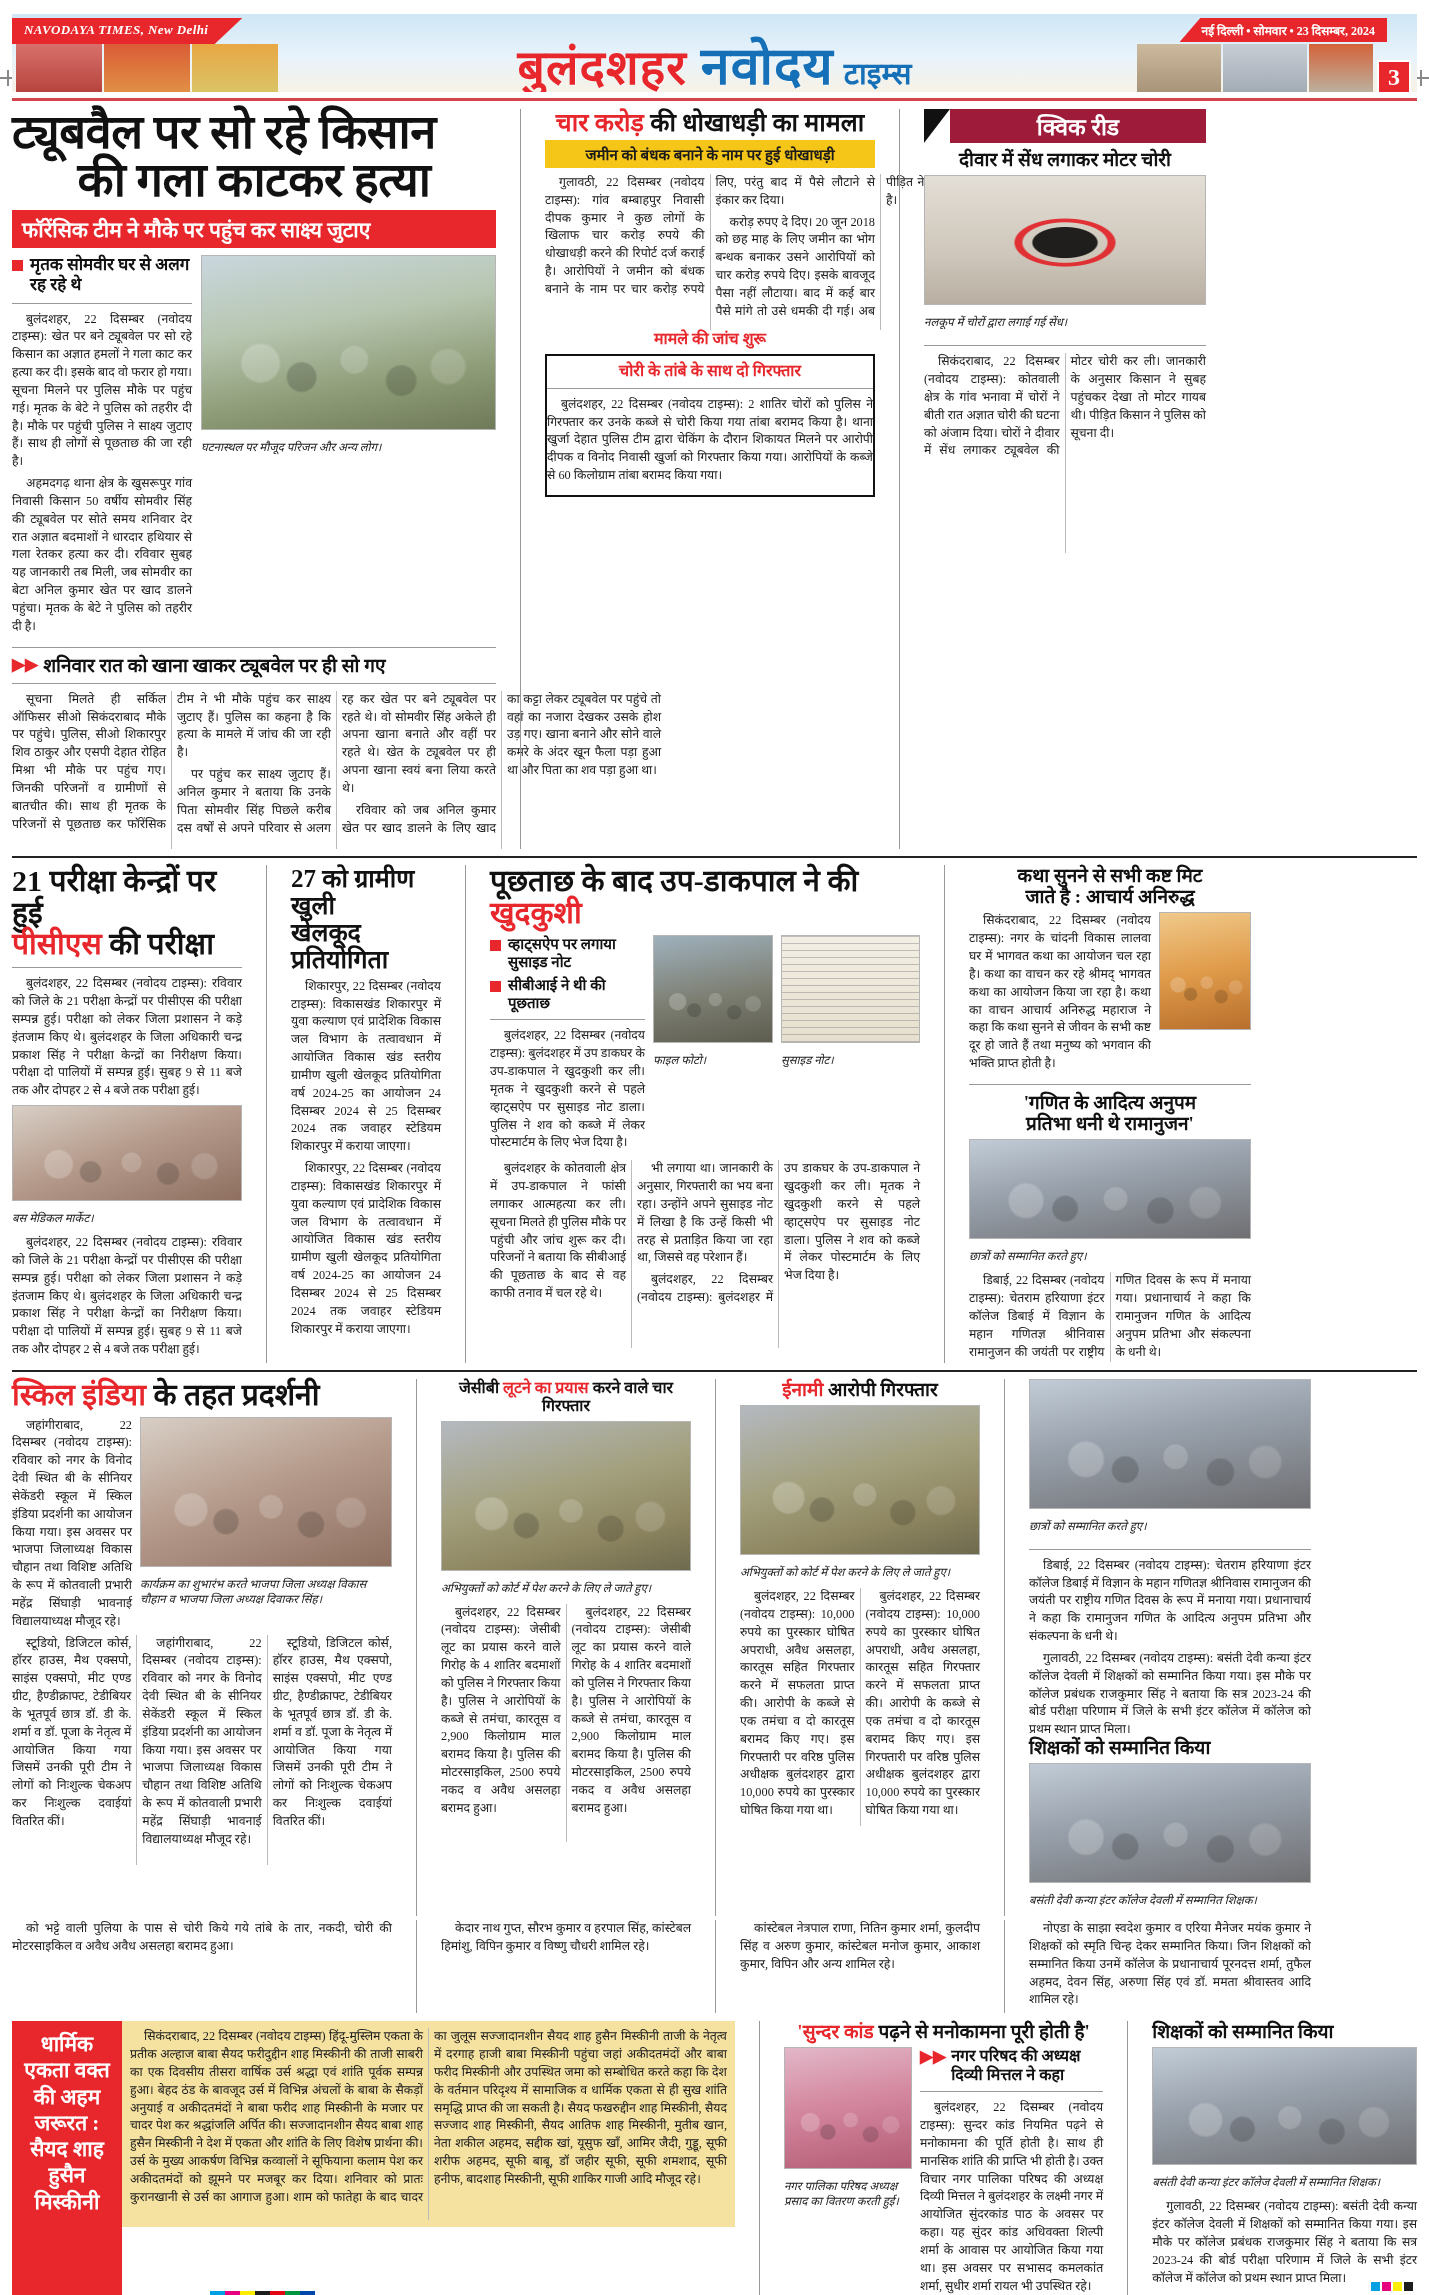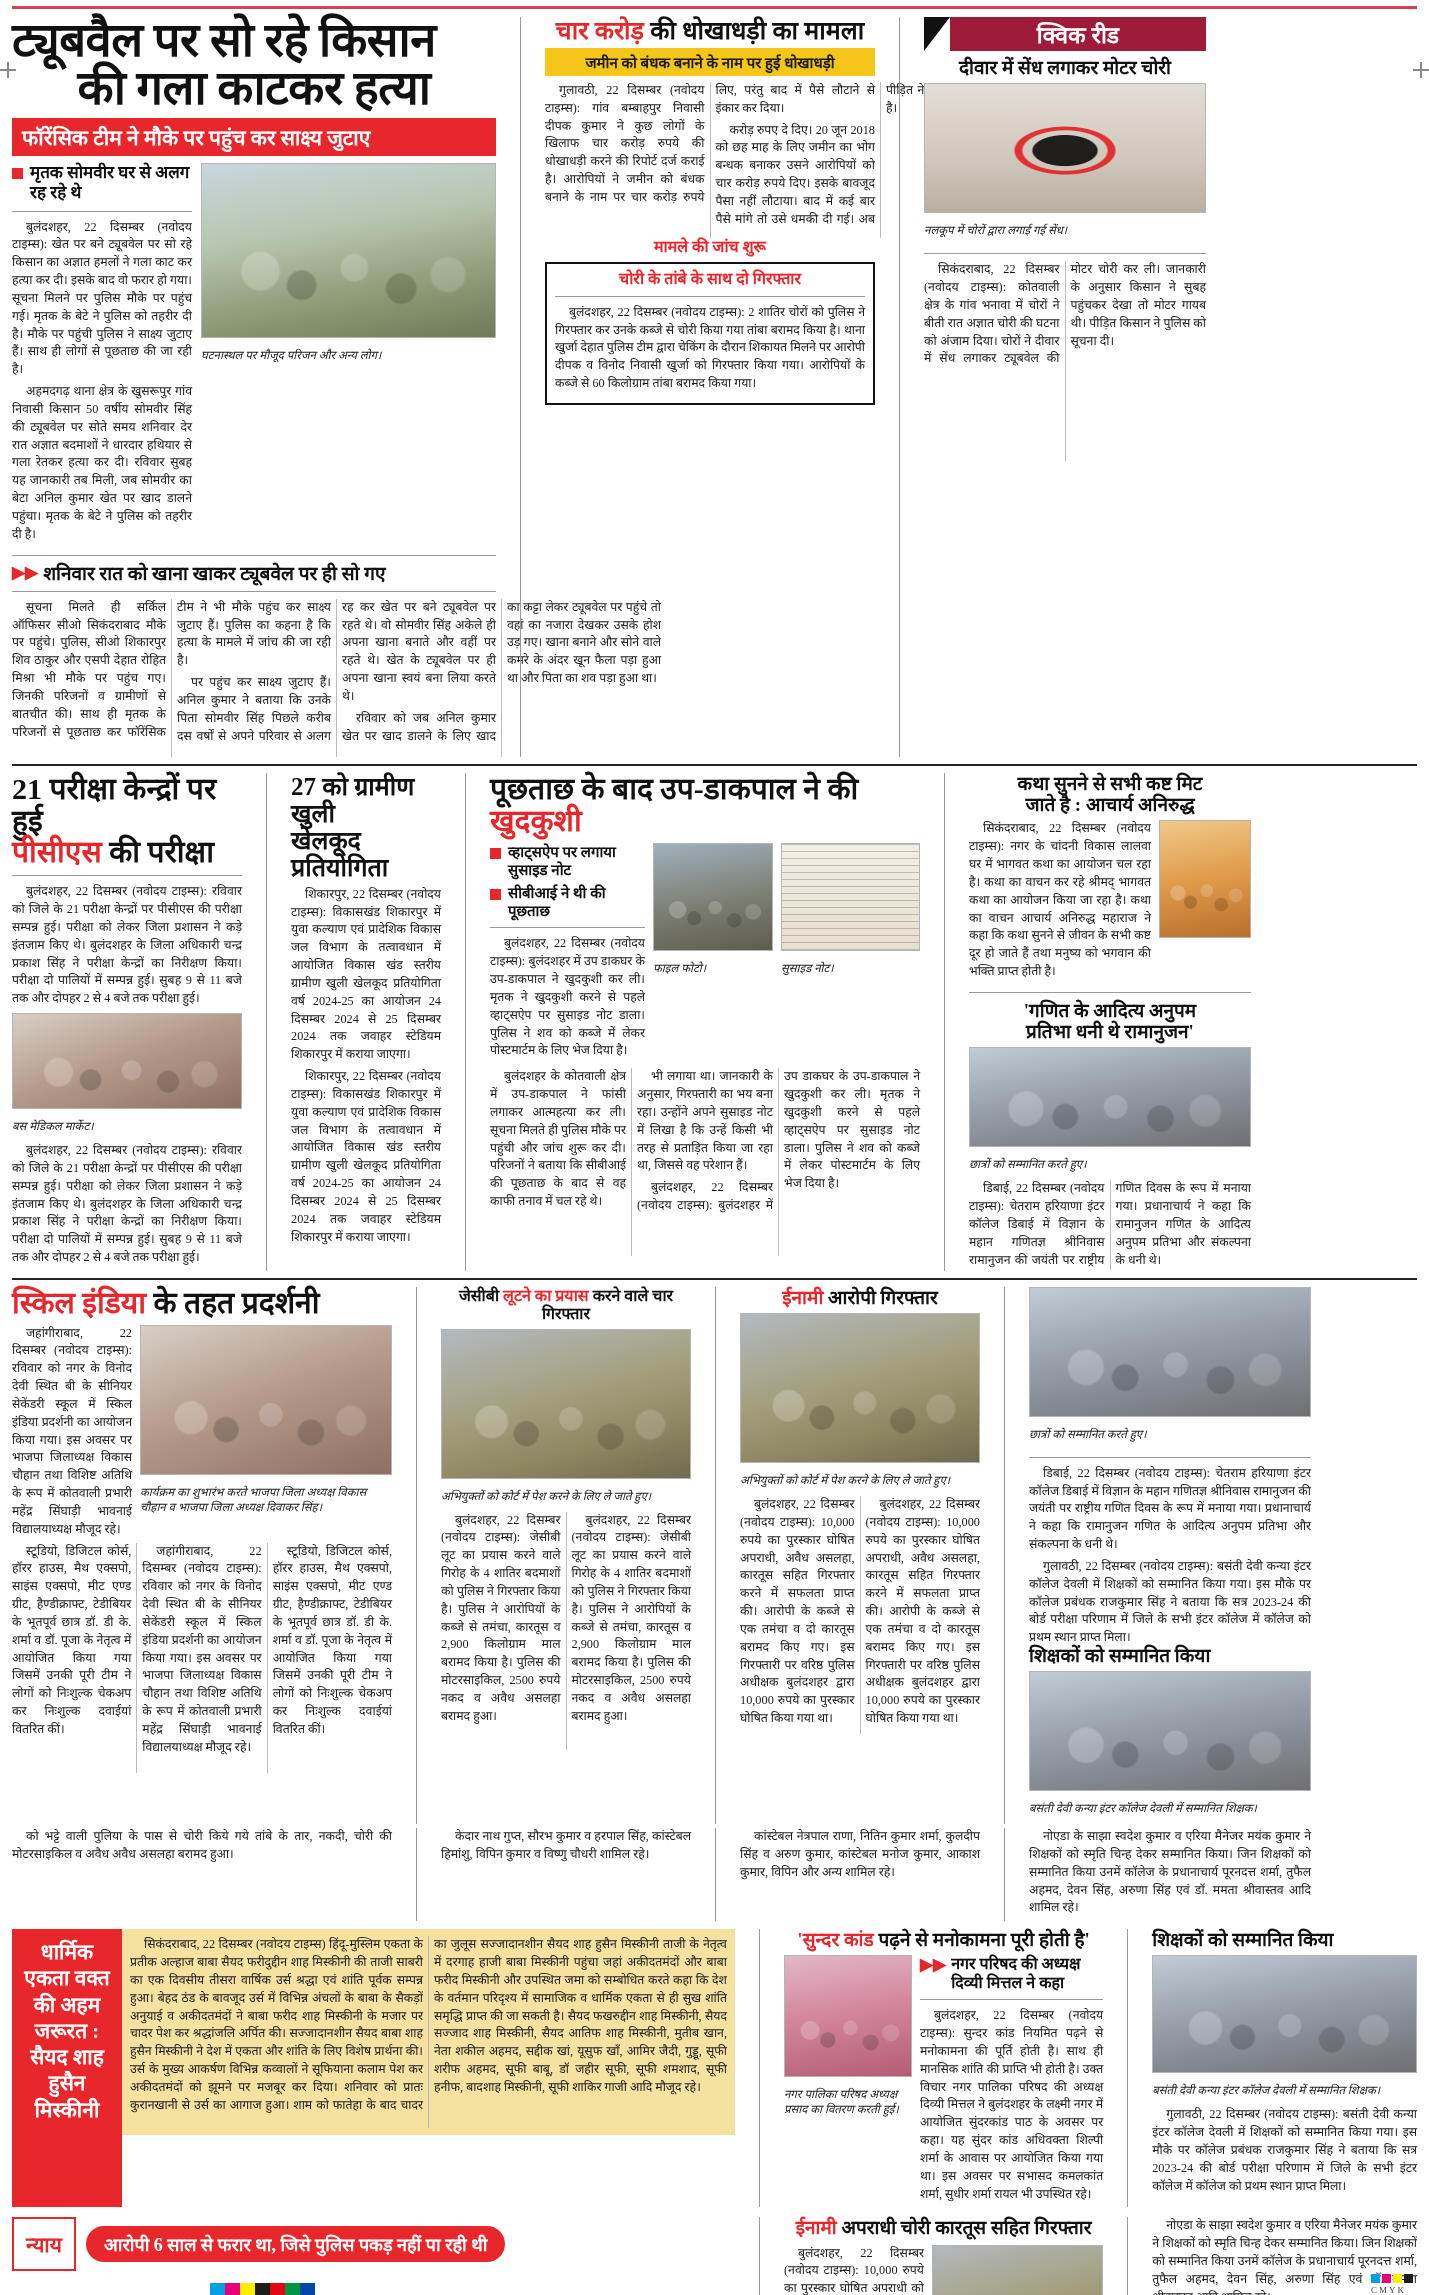--- a/index.html
+++ b/index.html
@@ -137,38 +137,54 @@
   .box-yellow { background:#f6e2a0; padding:7px 8px; }
   .box-red-side { background:#e8272c; color:#fff; font-weight:bold; font-size:21px; line-height:1.25; padding:10px 8px; text-align:center; }
   .pill-red {
     background:#e8272c; color:#fff; font-weight:bold; font-size:18px;
     border-radius:18px; padding:6px 18px; display:inline-block; white-space:nowrap;
   }
   .tag-nyaay {
     border:2px solid #e8272c; color:#e8272c; font-weight:bold; font-size:21px;
     padding:11px 12px; display:inline-block;
   }
-  .box-outline { border:2px solid #111; padding:6px 8px; }
+  .box-outline { border:2px solid #111; padding:6px 0; }
   .hdr-center { text-align:center; }
 
   
   .colorbar { position:absolute; left:210px; bottom:6px; display:flex; }
   .colorbar i { display:block; width:15px; height:12px; }
   .cmyk-right { position:absolute; right:16px; bottom:6px; font-size:9px; letter-spacing:2px; color:#444; }
   .cmyk-right .bars { display:flex; gap:2px; margin-bottom:2px; }
   .cmyk-right .bars i { width:9px; height:9px; display:block; }
 </style>
 </head>
 <body>
 
 <div class="page">
 
   <div class="crop" style="left:0;top:56px;"></div>
   <div class="crop" style="right:0;top:56px;"></div>
 
+  <div class="masthead">
+    <div class="mh-photo p1"></div>
+    <div class="mh-photo p2"></div>
+    <div class="mh-photo p3"></div>
+    <div class="mh-photo p4"></div>
+    <div class="mh-photo p5"></div>
+    <div class="mh-photo p6"></div>
+    <div class="mh-flag">NAVODAYA TIMES, New Delhi</div>
+    <div class="mh-date">नई दिल्ली • सोमवार • 23 दिसम्बर, 2024</div>
+    <div class="mh-title">
+      <span class="mh-t1">बुलंदशहर</span>
+      <span class="mh-t2">नवोदय</span>
+      <span class="mh-t3">टाइम्स</span>
+    </div>
+    <div class="mh-pagebox">3</div>
+  </div>
   <div class="rule-red"></div>
 
   <div class="row">
 
     <div style="width:484px;">
       <div class="hl-mega">ट्यूबवैल पर सो रहे किसान</div>
       <div class="hl-mega" style="text-align:center;">की गला काटकर हत्या</div>
       <div class="kicker-red" style="margin-top:5px;">फॉरेंसिक टीम ने मौके पर पहुंच कर साक्ष्य जुटाए</div>
 
       <div class="row" style="margin-top:7px;gap:9px;">

